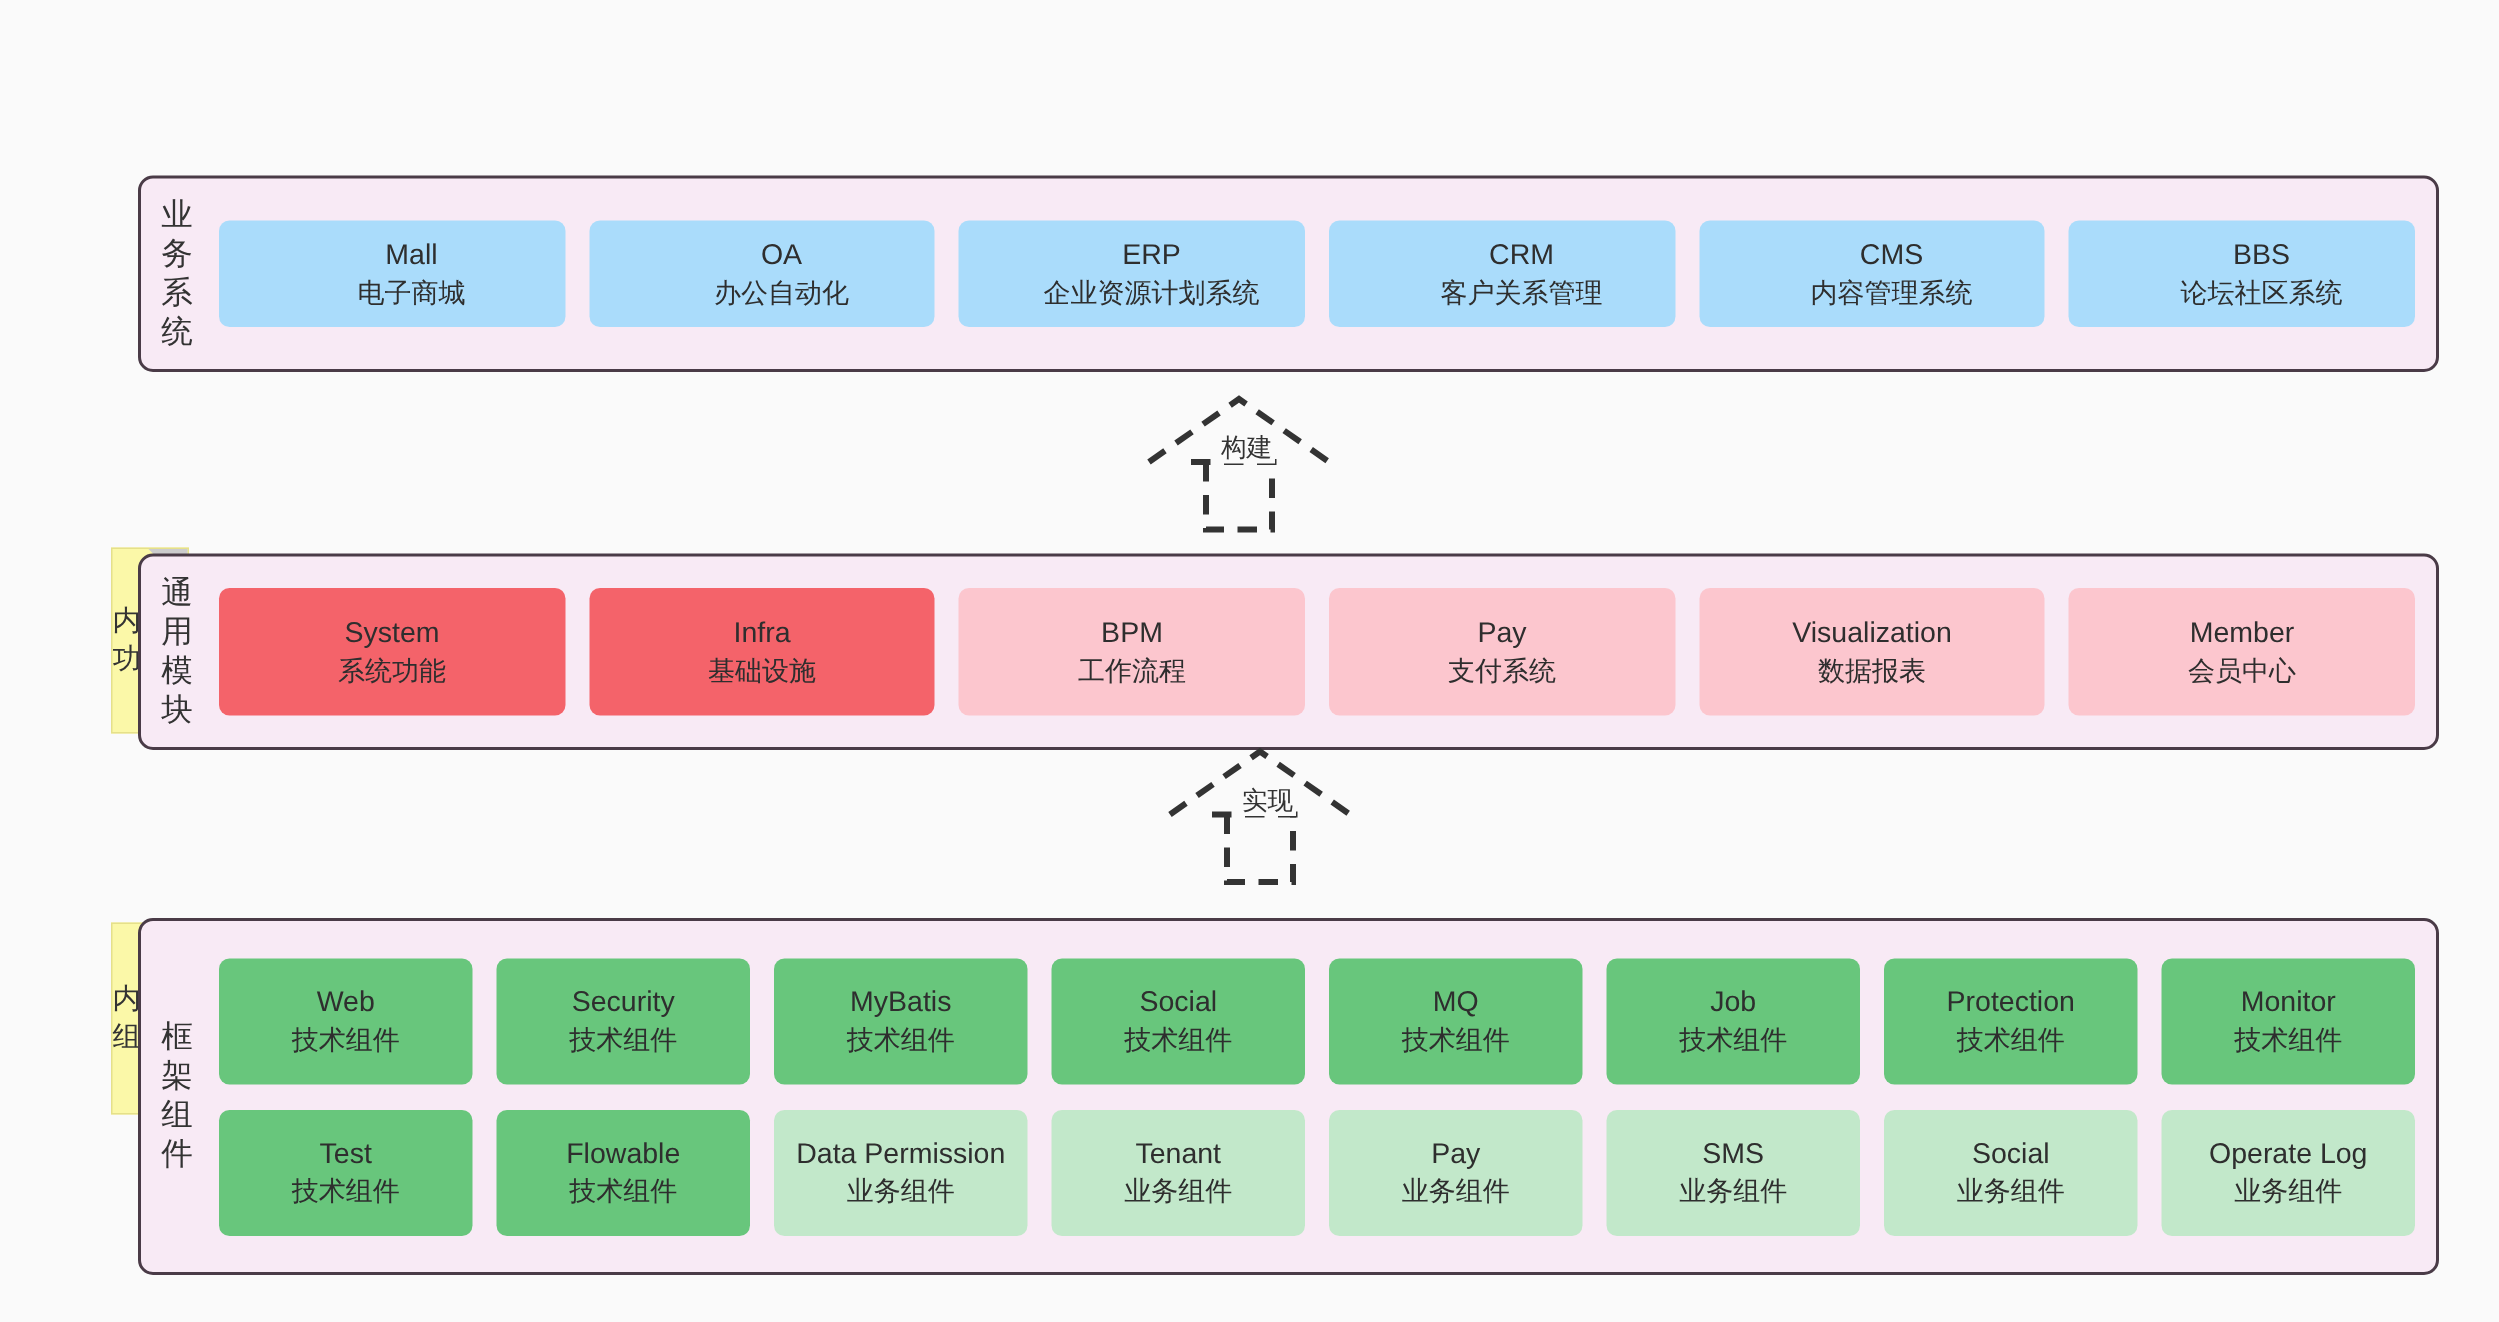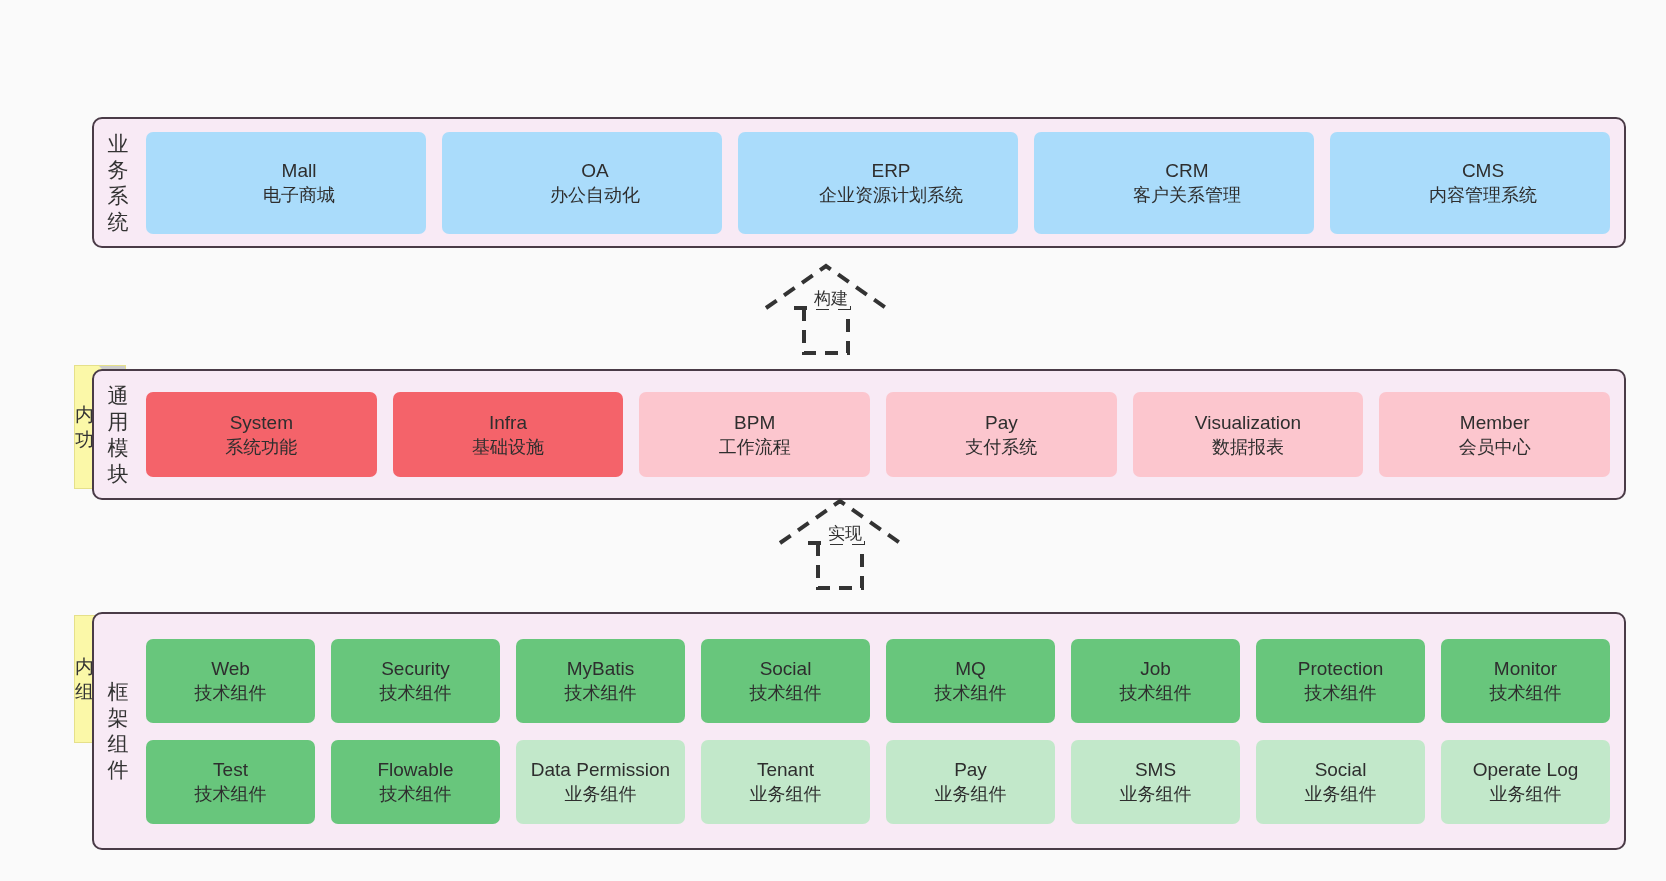--- a/index.html
+++ b/index.html
@@ -66,21 +66,21 @@
     display: flex;
     flex-direction: column;
     align-items: center;
     justify-content: center;
     text-align: center;
     font-size: 19px;
     line-height: 25px;
     color: #2e2e2e;
     padding: 4px 2px;
   }
-  #layer-business .cell { height: 102px; padding-left: 28px; }
+  #layer-business .cell { height: 71px; padding-left: 28px; }
   #layer-module  .cell { height: 85px; }
   #layer-framework .cell { height: 84px; }
 
   .cell .en { font-size: 19px; }
   .cell .cn { font-size: 18px; }
 
   .c-blue        { background: #aadcfb; }
   .c-red         { background: #f4636a; }
   .c-pink        { background: #fcc6ce; }
   .c-green       { background: #68c67c; }
@@ -160,20 +160,24 @@
           <div class="en">ERP</div>
           <div class="cn">企业资源计划系统</div>
         </div>
         <div class="cell c-blue">
           <div class="en">CRM</div>
           <div class="cn">客户关系管理</div>
         </div>
         <div class="cell c-blue">
           <div class="en">CMS</div>
           <div class="cn">内容管理系统</div>
+        </div>
+        <div class="cell c-blue">
+          <div class="en">BBS</div>
+          <div class="cn">论坛社区系统</div>
         </div>
       </div>
   </div>
 </div>
 
 <div class="arrow" id="arrow-build">
   <svg width="180" height="100" viewBox="0 0 180 100">
     <path d="M18 50 L78 8 L138 50" fill="none" stroke="#333333" stroke-width="4" stroke-dasharray="13,9"></path>
     <path d="M46 50 L110 50" fill="none" stroke="#333333" stroke-width="4" stroke-dasharray="13,9"></path>
     <path d="M56 50 L56 95 L100 95 L100 50" fill="none" stroke="#333333" stroke-width="4" stroke-dasharray="13,9"></path>

